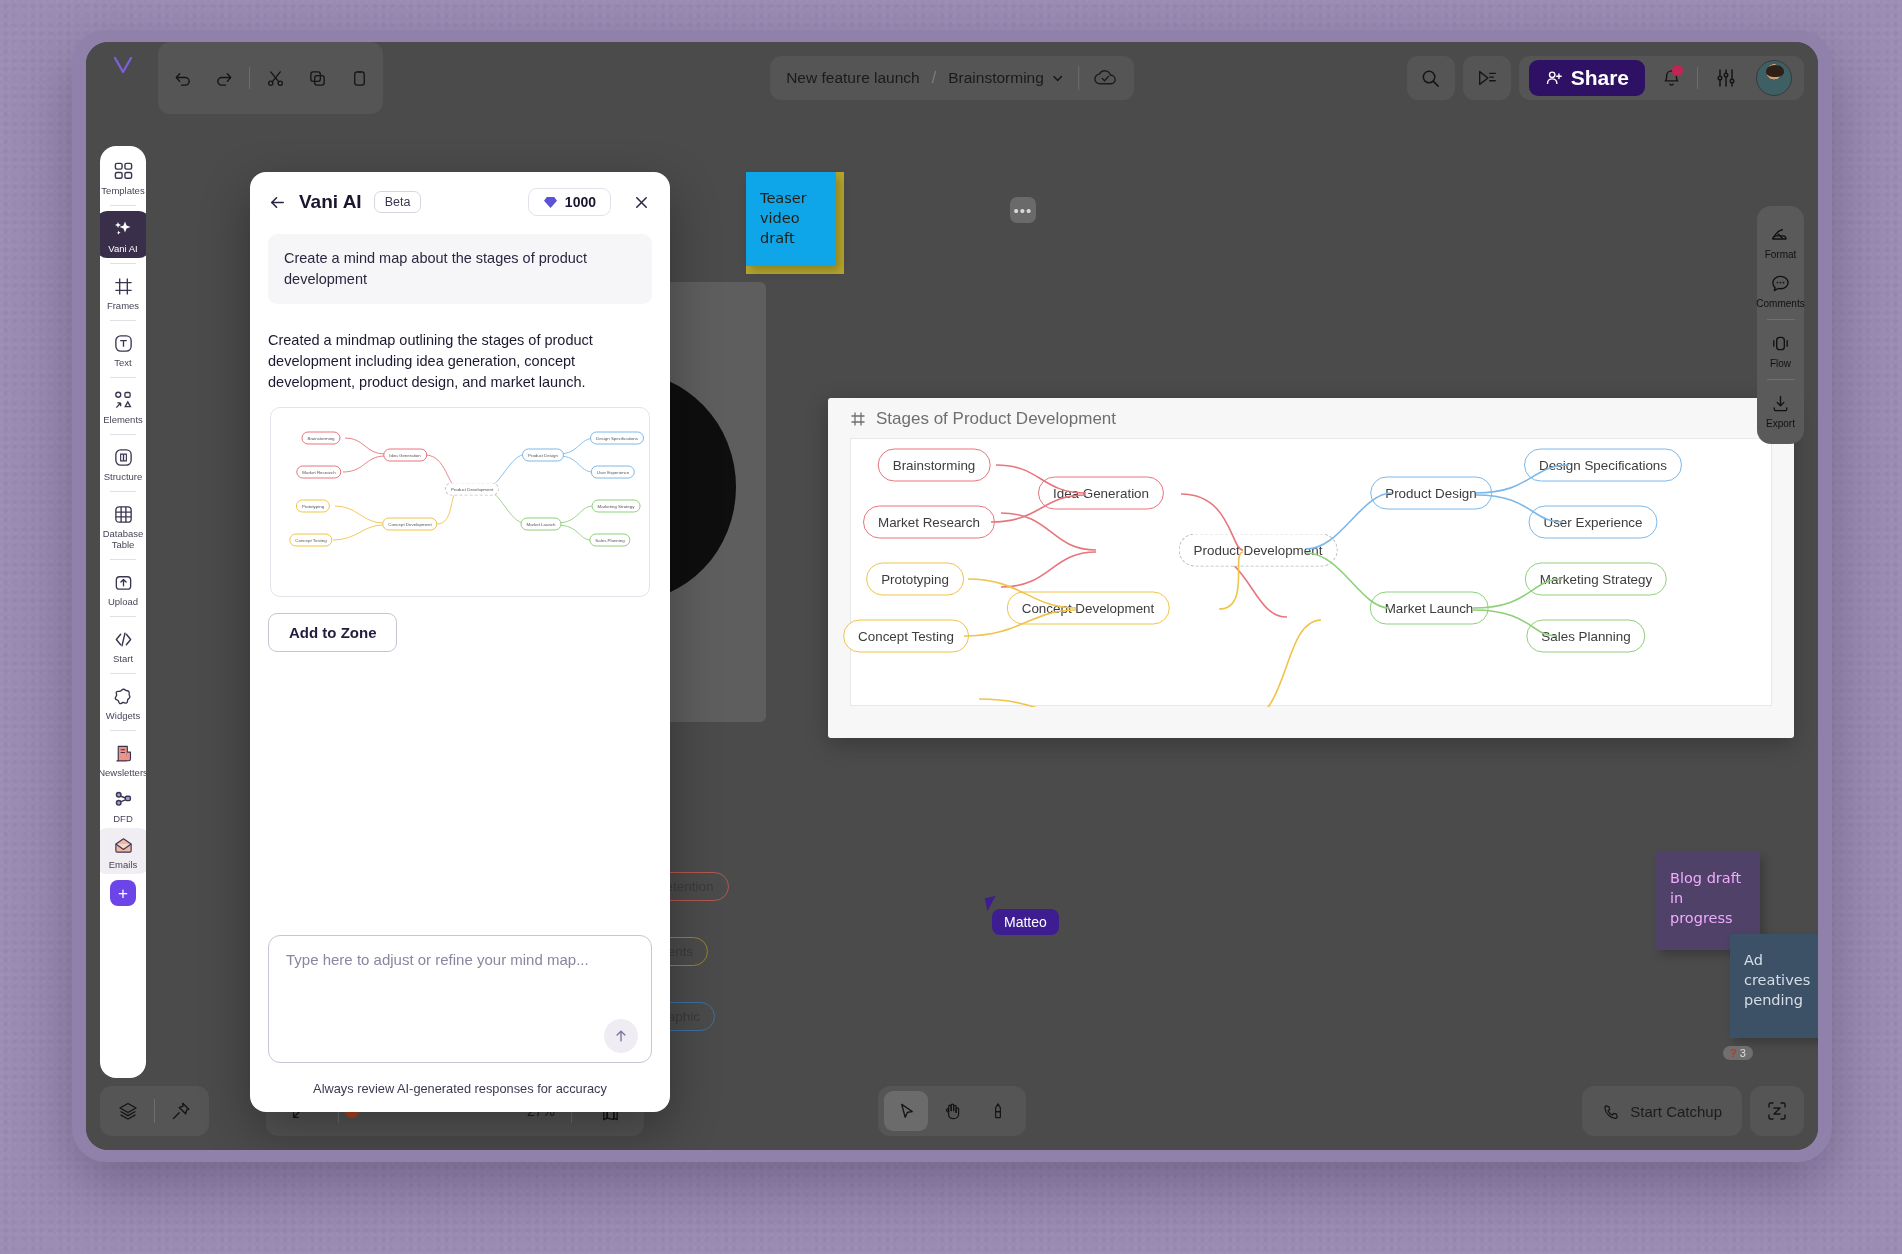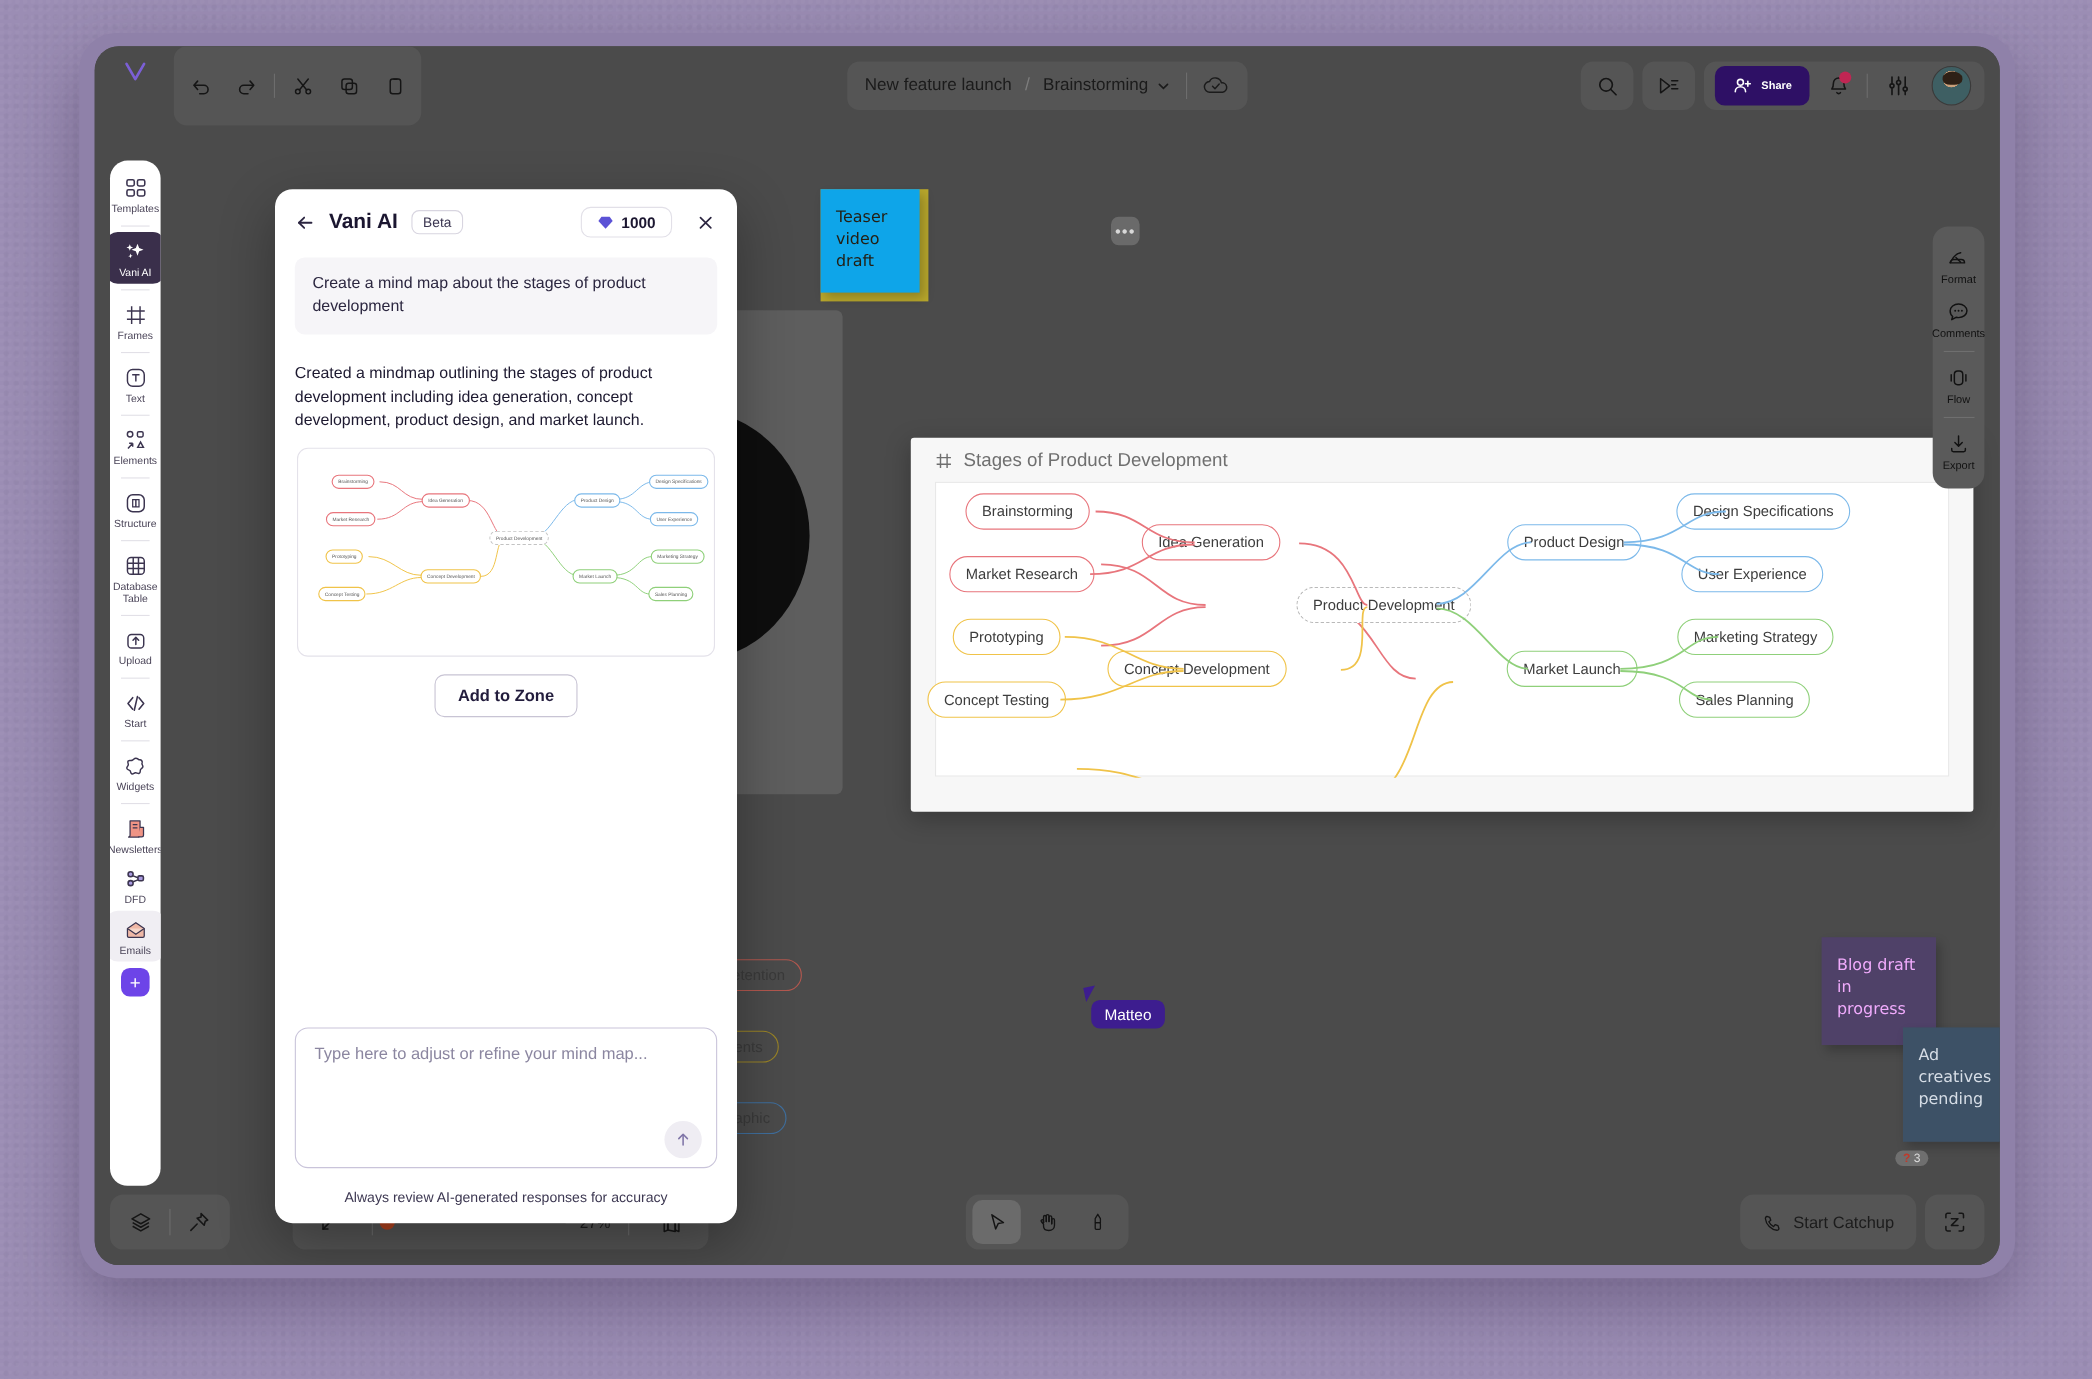--- a/index.html
+++ b/index.html
@@ -61,21 +61,21 @@
   #breadcrumb-wrap .slash { color:#7d7d7d; margin:0 12px; font-size:16px; }
   .chev { margin-left:7px; }
   .bc-sep { width:1px;height:24px;background:#6d6d6d;margin:0 14px; }
   #topright {
     position:absolute; right:14px; top:14px; display:flex; align-items:center; gap:8px;
   }
   .tr-box { background:#555555; border-radius:11px; height:44px; display:flex; align-items:center; }
   .tr-icon { width:48px; height:44px; display:flex; align-items:center; justify-content:center; color:#1f1f1f; }
   #share-btn {
     background:#2e1065; color:#fff; border-radius:9px; height:36px; padding:0 16px;
-    display:flex; align-items:center; gap:8px; font-size:10px; font-weight:600; margin:0 4px;
+    display:flex; align-items:center; gap:8px; font-size:21px; font-weight:600; margin:0 4px;
   }
   .bell-wrap { position:relative; width:44px;height:44px;display:flex;align-items:center;justify-content:center;color:#1b1b1b;}
   .bell-dot { position:absolute; right:10px; top:9px; width:11px;height:11px;border-radius:50%;background:#c02653; }
   #avatar {
     width:36px;height:36px;border-radius:50%;margin:0 6px;
     background:radial-gradient(circle at 50% 32%, #caa07b 0 26%, #3e5f63 27% 100%);
     border:1px solid #3a3a3a; overflow:hidden; position:relative;
   }
   #avatar::after{content:"";position:absolute;left:9px;top:4px;width:18px;height:12px;border-radius:50% 50% 40% 40%;background:#2e2016;}
   
@@ -196,21 +196,21 @@
   #ai-title { font-size:19px; font-weight:700; color:#1b1630; }
   #beta-badge { border:1px solid #d8d5e0;border-radius:7px;padding:3px 10px;font-size:12.5px;color:#3a3550; }
   #credits { margin-left:auto; display:flex;align-items:center;gap:7px; border:1px solid #e2e0e8;border-radius:9px;padding:5px 14px;font-size:14px;font-weight:700;color:#1b1630;}
   #close-x { padding:4px 2px 4px 10px; color:#3a3550; font-size:19px; line-height:1; }
   #prompt-box {
     margin:8px 18px 0; background:#f6f5f8; border-radius:9px; padding:14px 16px;
     font-size:14.5px; line-height:21px; color:#2c2740;
   }
   #ai-answer { margin:26px 18px 14px; font-size:14.5px; line-height:21px; color:#1d1930; }
   #preview-wrap { margin:0 18px; }
-  #add-zone-row { display:flex; justify-content:center; margin:16px 18px 0; }
+  #add-zone-row { display:flex; justify-content:flex-start; margin:16px 18px 0; }
   #add-zone-btn {
     border:1px solid #c8c4d4;border-radius:9px;padding:10px 20px;font-size:15px;font-weight:700;color:#231d3d;background:#fff;
   }
   #ai-spacer { flex:1; }
   #ai-input-wrap { margin:0 18px 8px; position:relative; }
   #ai-input {
     width:100%; height:128px; border:1px solid #c9c4da; border-radius:12px;
     padding:15px 17px; font-size:15px; color:#8b86a0; font-family:"Liberation Sans", sans-serif;
     background:#fff; resize:none; outline:none;
   }

